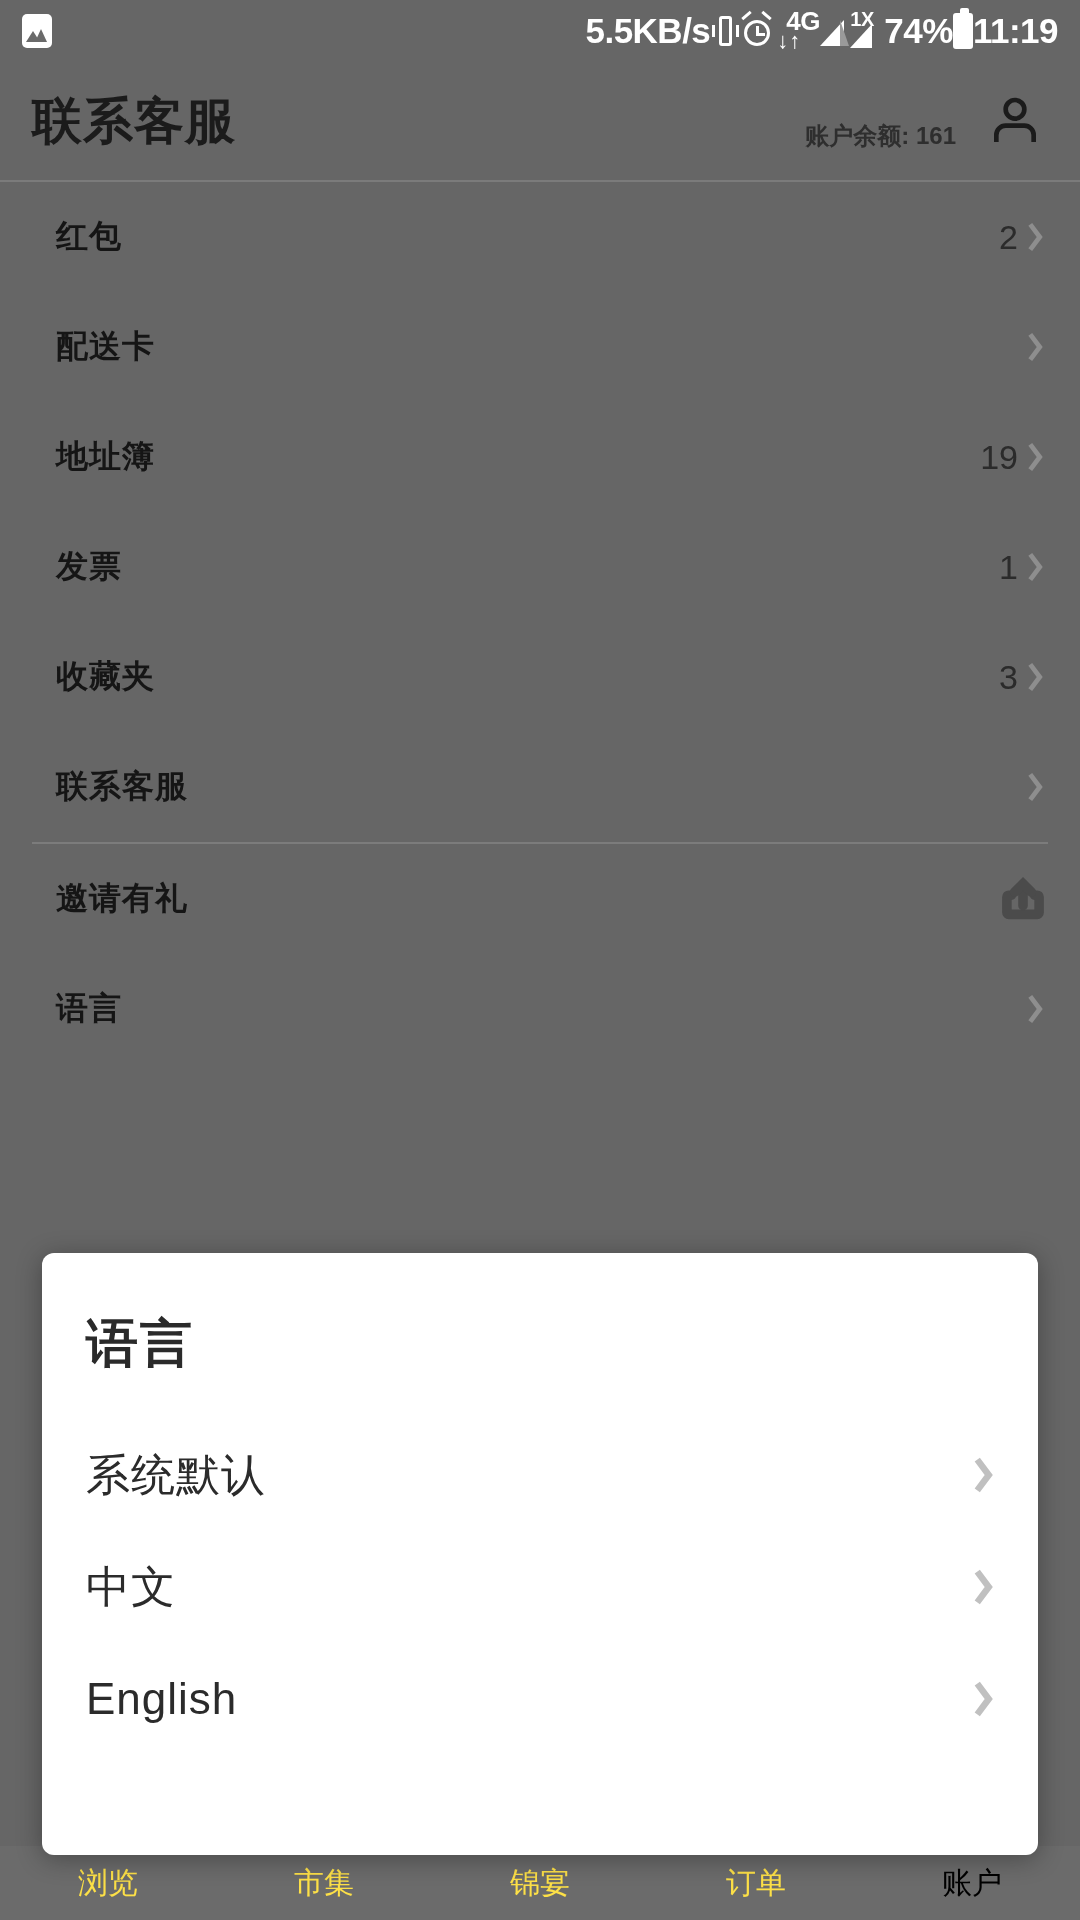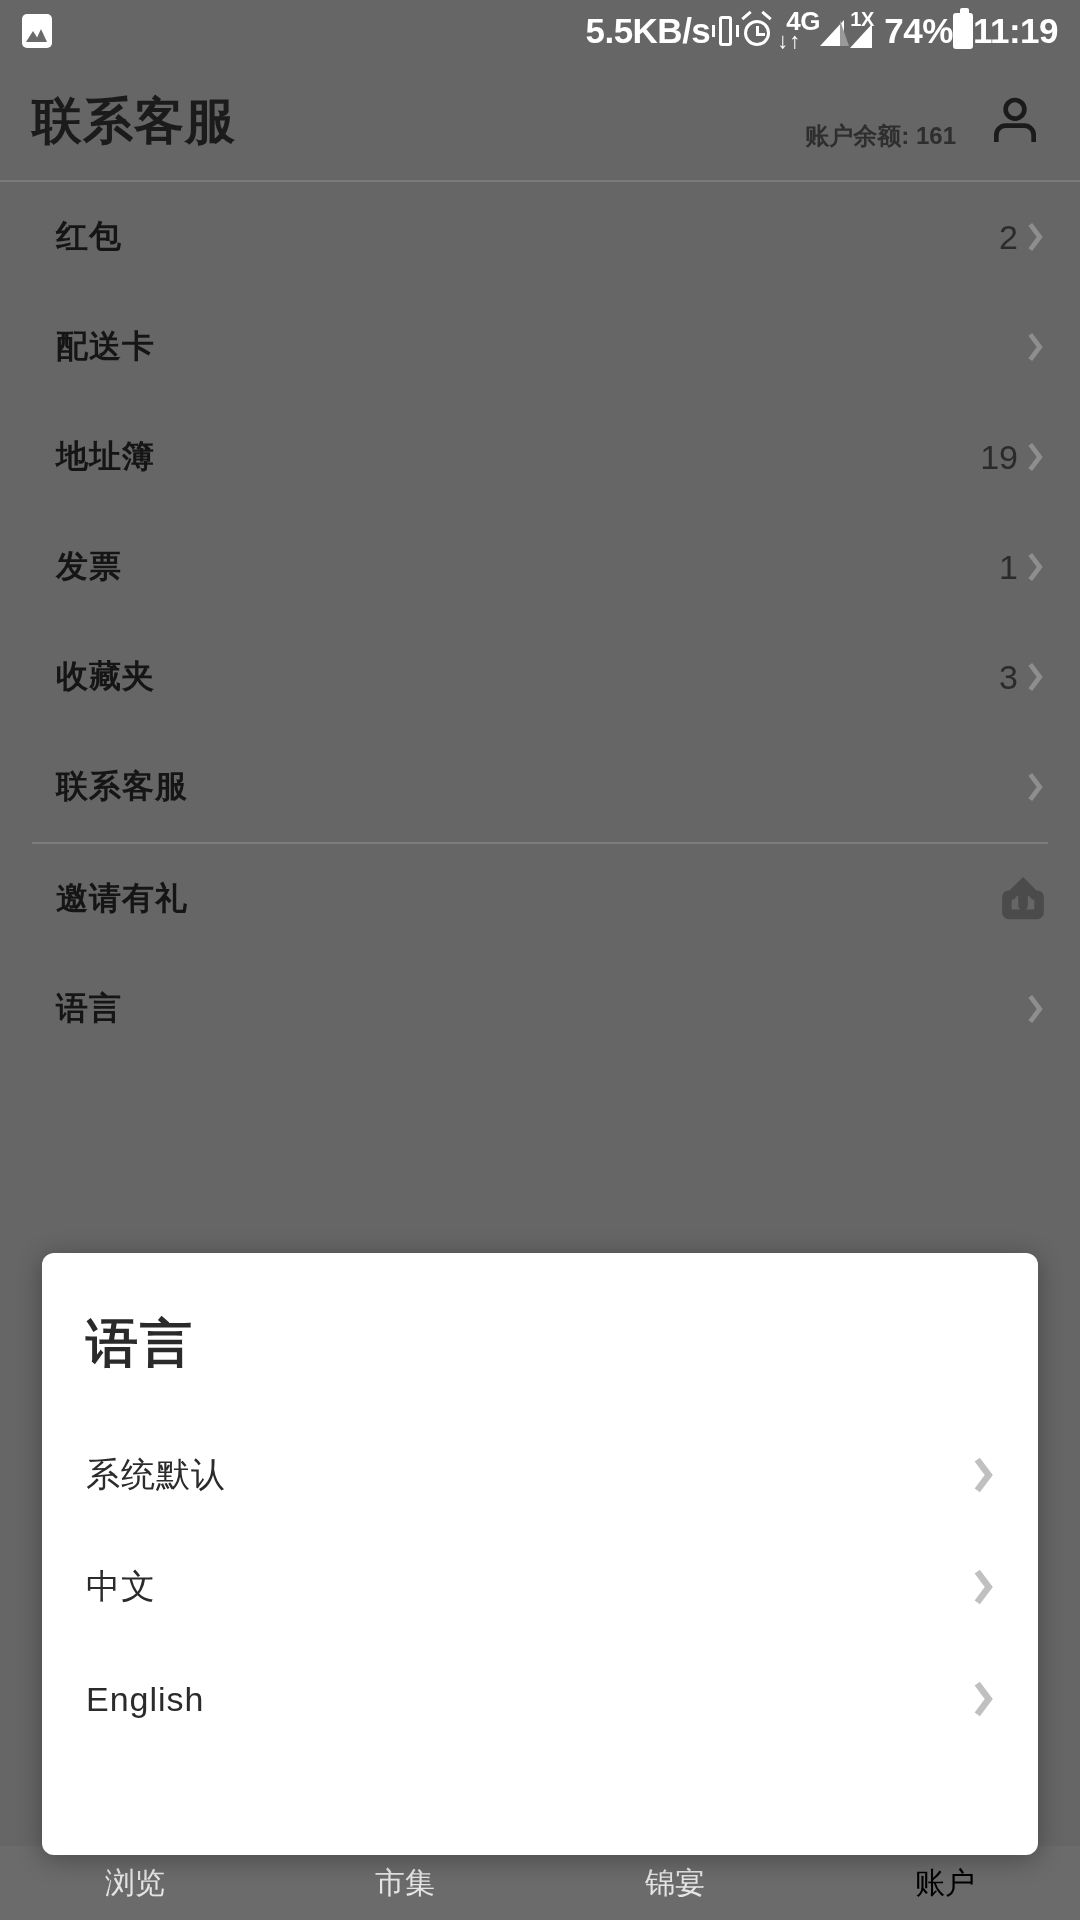--- a/index.html
+++ b/index.html
@@ -113,21 +113,21 @@
 
   
   .bottomnav {
     position:absolute; left:0; right:0; bottom:0;
     height:74px;
     display:flex; align-items:center;
     background:#6b6b6b;
   }
   .nav-item {
     flex:1; text-align:center;
-    font-size:30px; color:#e5e5e5;
+    font-size:30px; color:#fde047;
   }
   .nav-item.active { color:#000000; }
 
   
   .dialog {
     position:absolute;
     left:42px; top:1253px;
     width:996px; height:602px;
     background:#ffffff;
     border-radius:12px;
@@ -136,21 +136,21 @@
   }
   .dlg-head { padding:56px 44px 0 44px; }
   .dlg-title { font-size:52px; font-weight:bold; color:#2a2a2a; letter-spacing:2px; }
   .dlg-sub { margin-top:12px; font-size:27px; color:#9a9a9a; letter-spacing:1px; }
   .dlg-options { margin-top:40px; }
   .dlg-opt {
     height:112px;
     display:flex; align-items:center;
     padding:0 42px 0 44px;
   }
-  .dlg-opt-label { font-size:34px; color:#2b2b2b; letter-spacing:1px; }
+  .dlg-opt-label { font-size:44px; color:#2b2b2b; letter-spacing:1px; }
   .dlg-chev { margin-left:auto; width:26px; height:46px; }
   .dlg-chev path { stroke:#c0c0c0; stroke-width:3.4; fill:none; }
 </style>
 </head>
 <body>
 
 <div id="screen">
 
   <div id="app-layer">
 
@@ -294,20 +294,21 @@
               <path d="M3 4 L9 12 L3 20"></path>
             </svg>
         </span>
       </div>
     </div>
 
     <div class="bottomnav">
       <div class="nav-item">浏览</div>
       <div class="nav-item">市集</div>
       <div class="nav-item">锦宴</div>
+      <div class="nav-item">订单</div>
       <div class="nav-item active">账户</div>
     </div>
 
   </div>
 
   <div class="dialog">
     <div class="dlg-head">
       <div class="dlg-title">语言</div>
     </div>
     <div class="dlg-options">

